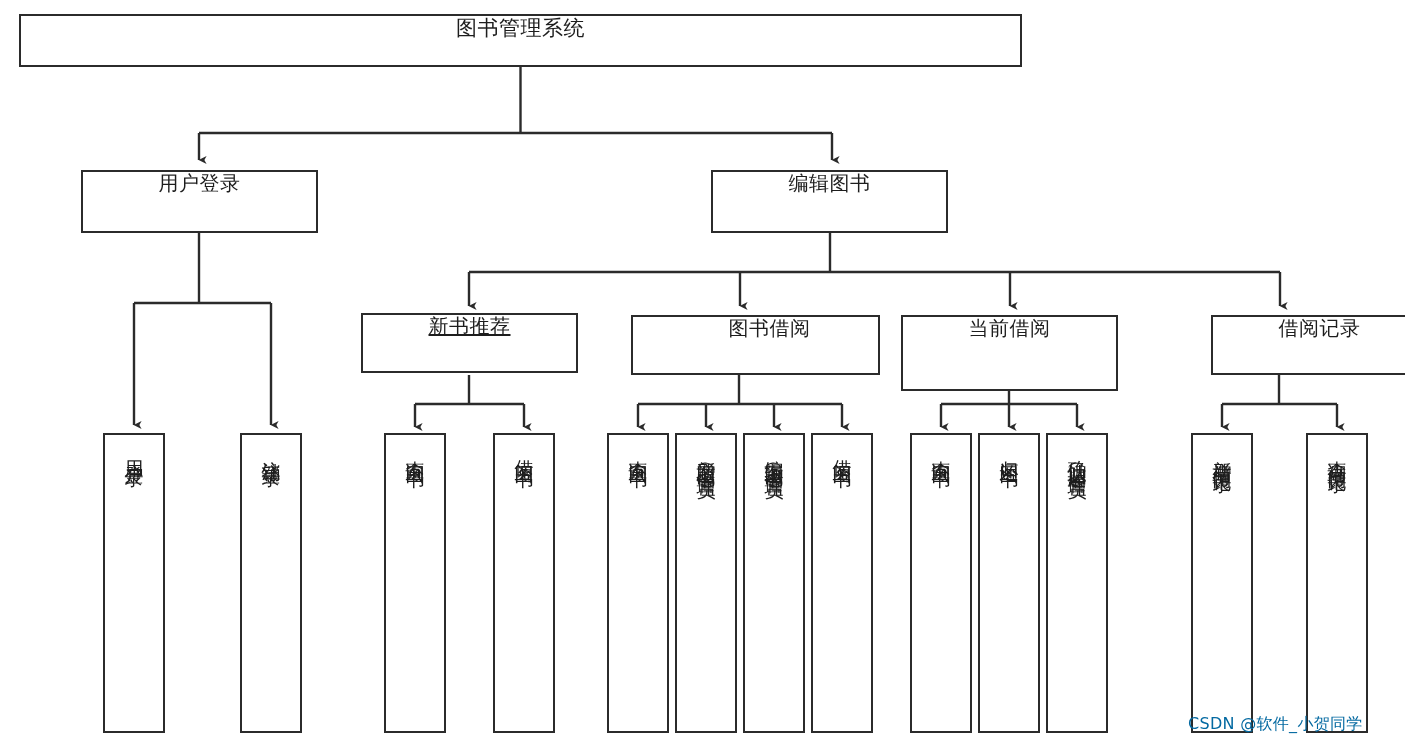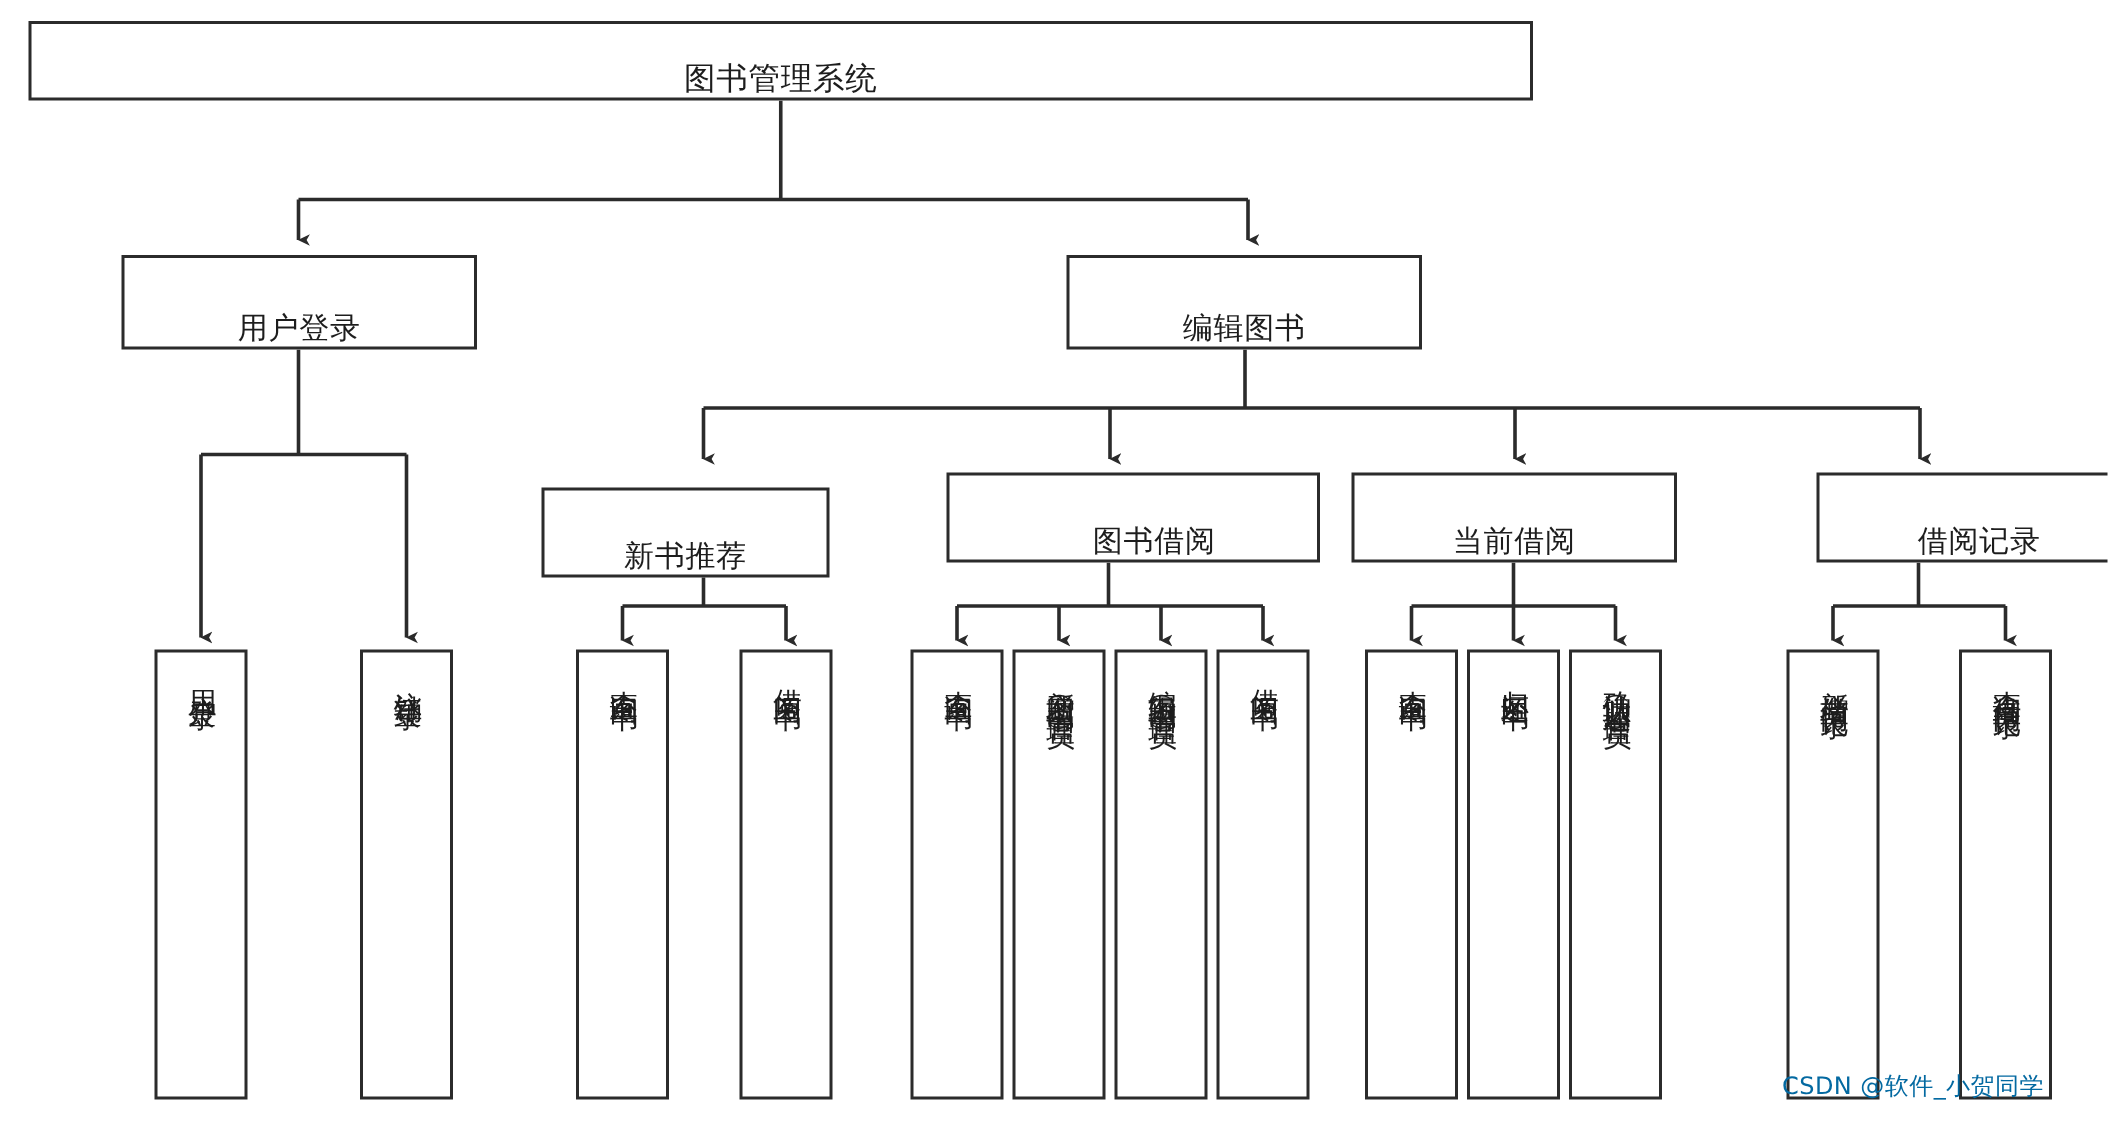--- a/index.html
+++ b/index.html
@@ -26,21 +26,21 @@
     width: 1405px;
     height: 747px;
     pointer-events: none;
   }
   .node {
     position: absolute;
     box-sizing: border-box;
     background: #ffffff;
     border: 2px solid #2b2b2b;
     display: flex;
-    align-items: flex-end;
+    align-items: flex-start;
     justify-content: center;
     color: #1d1d1d;
   }
   .node .label {
     display: block;
     text-align: center;
     line-height: 1.18;
     letter-spacing: 0.5px;
   }
   .node.horiz .label {
@@ -130,29 +130,29 @@
   </div>
 
   <div class="node horiz lvl2" style="left:81px; top:170px; width:237px; height:63px;">
     <span class="label">用户登录</span>
   </div>
 
   <div class="node horiz lvl2" style="left:711px; top:170px; width:237px; height:63px;">
     <span class="label">编辑图书</span>
   </div>
 
-  <div class="node horiz lvl3" style="left:361px; top:325px; width:192px; height:60px;">
+  <div class="node horiz lvl3" style="left:361px; top:313px; width:217px; height:60px;text-decoration:underline;">
     <span class="label">新书推荐</span>
   </div>
 
   <div class="node horiz lvl3" style="left:631px; top:315px; width:249px; height:60px;padding-left:28px;">
     <span class="label">图书借阅</span>
   </div>
 
-  <div class="node horiz lvl3" style="left:901px; top:315px; width:217px; height:60px;">
+  <div class="node horiz lvl3" style="left:901px; top:315px; width:217px; height:76px;">
     <span class="label">当前借阅</span>
   </div>
 
   <div class="node horiz lvl3" style="left:1171px; top:315px; width:217px; height:60px;margin-left:40px;">
     <span class="label">借阅记录</span>
   </div>
 
   <div class="node vert leaf" style="left:103px; top:433px; width:62px; height:300px;">
     <span class="label">用户登录</span>
   </div>

